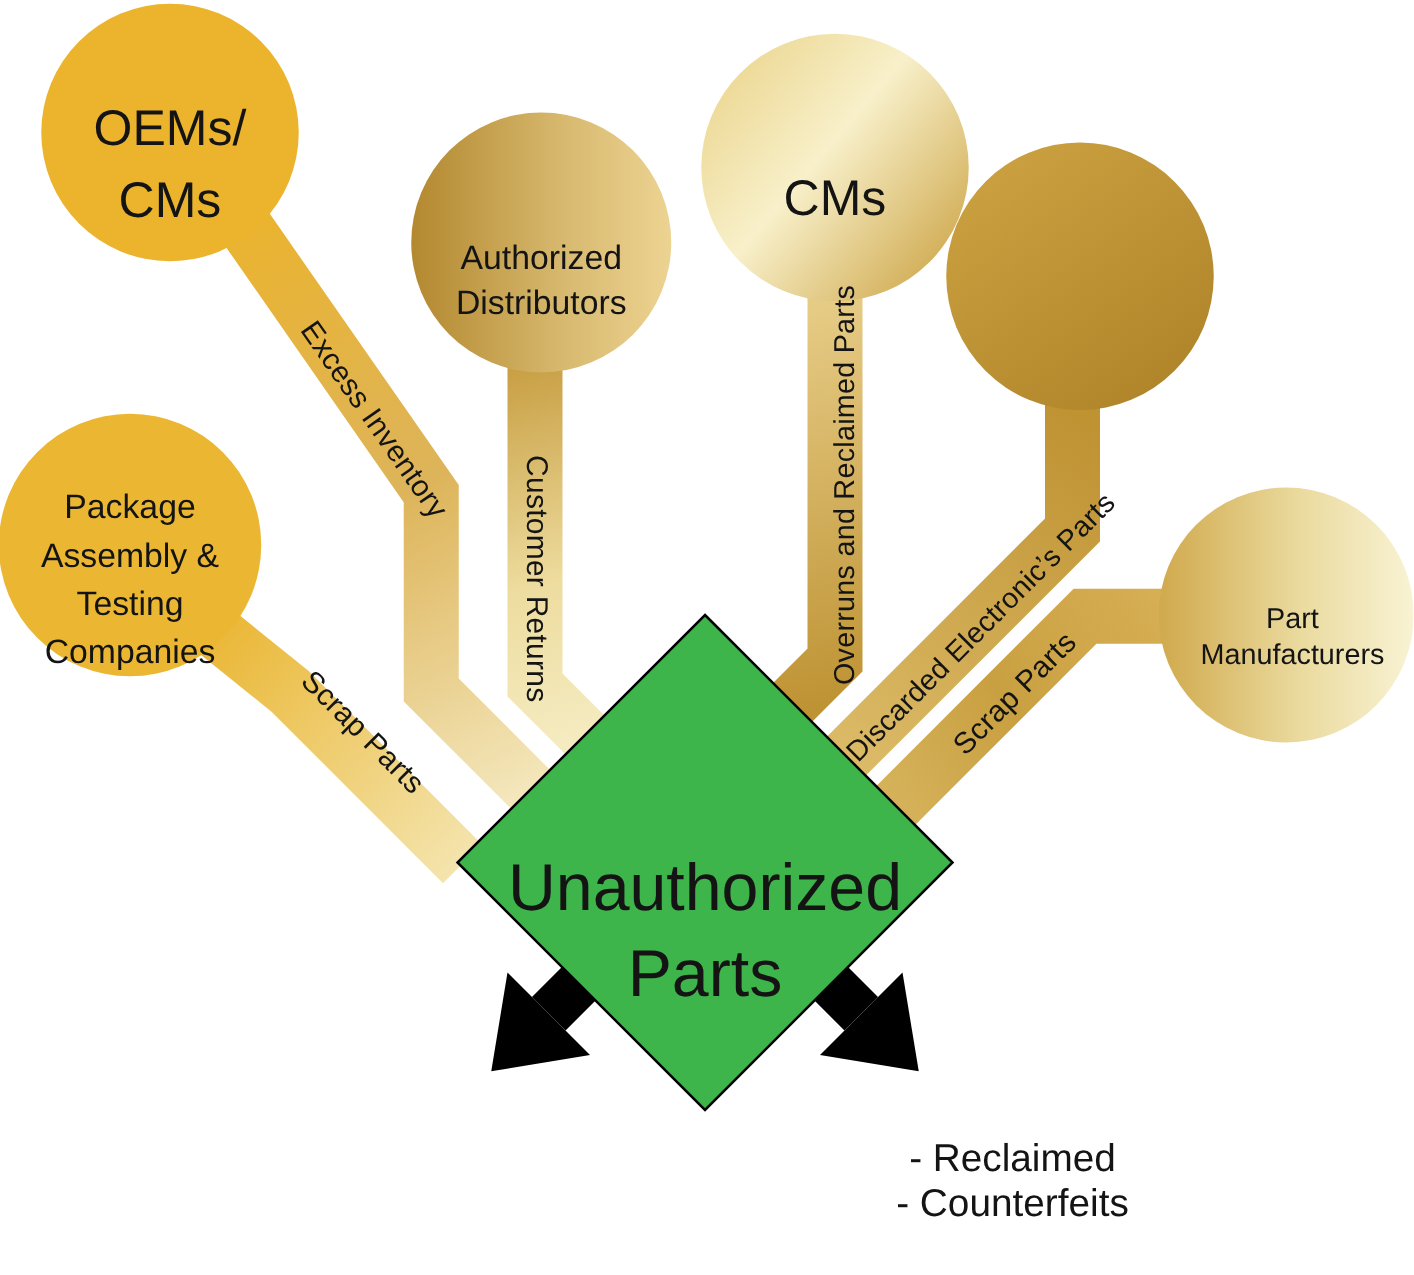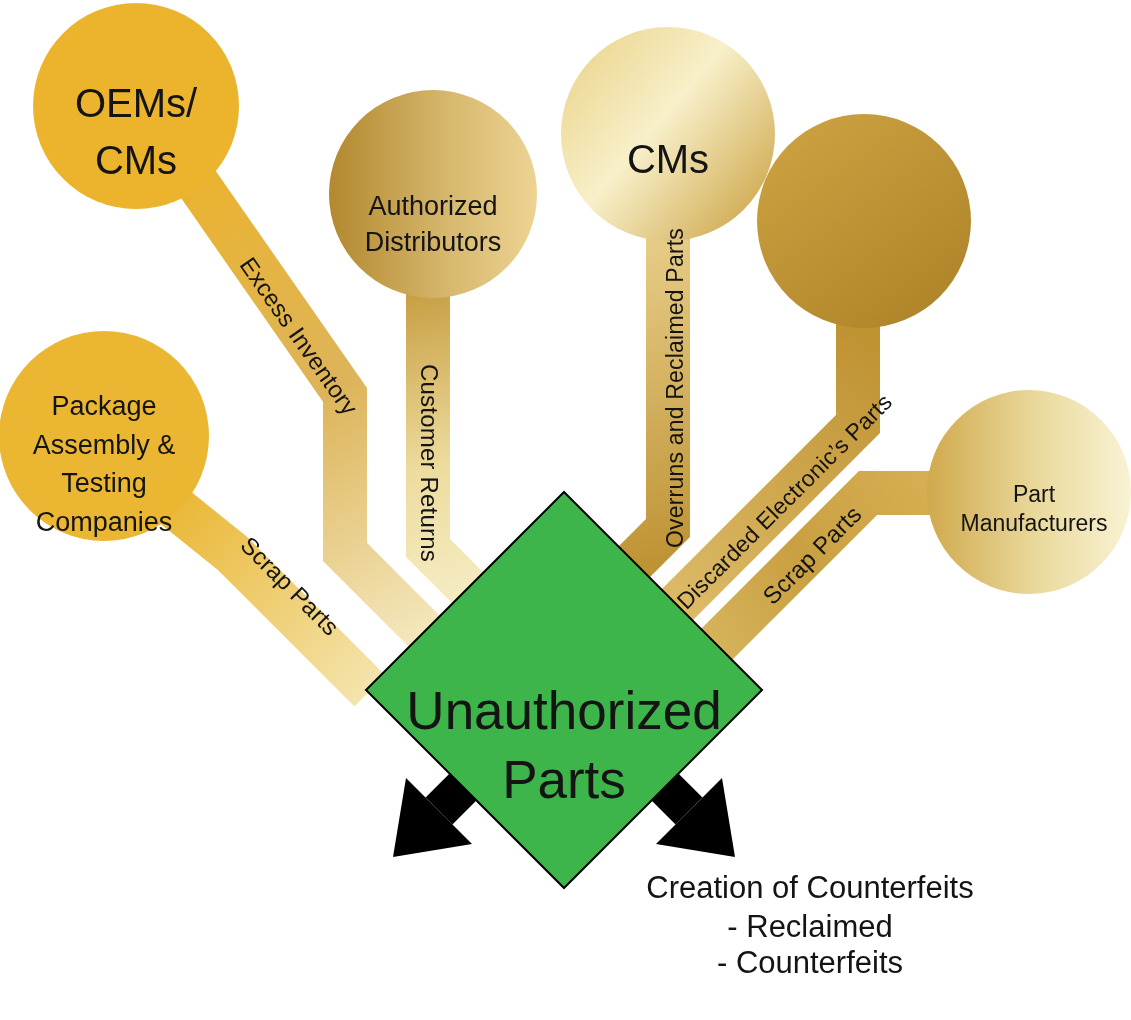--- a/index.html
+++ b/index.html
@@ -125,17 +125,16 @@
   <div class="label flow-label rot55" style="left:299px;top:336px;">Excess Inventory</div>
   <div class="label flow-label rot90" style="left:429px;top:463px;">Customer Returns</div>
   <div class="label flow-label rot-90" style="left:676px;top:388px;font-size:23px;">Overruns and Reclaimed Parts</div>
   <div class="label flow-label rot-45" style="left:785px;top:502px;font-size:23px;">Discarded Electronic’s Parts</div>
   <div class="label flow-label rot-45" style="left:812px;top:555px;">Scrap Parts</div>
   <div class="label flow-label rot45" style="left:290px;top:586px;">Scrap Parts</div>
 
   <div class="label" style="left:564px;top:702px;font-size:53px;margin-top:44px;">Unauthorized
 Parts</div>
 
-  <div class="label outcome" style="left:810px;top:888px;">Creation of Counterfeits</div>
   <div class="label outcome" style="left:810px;top:927px;">- Reclaimed</div>
   <div class="label outcome" style="left:810px;top:963px;">- Counterfeits</div>
 
 </div>
 
 </body></html>

